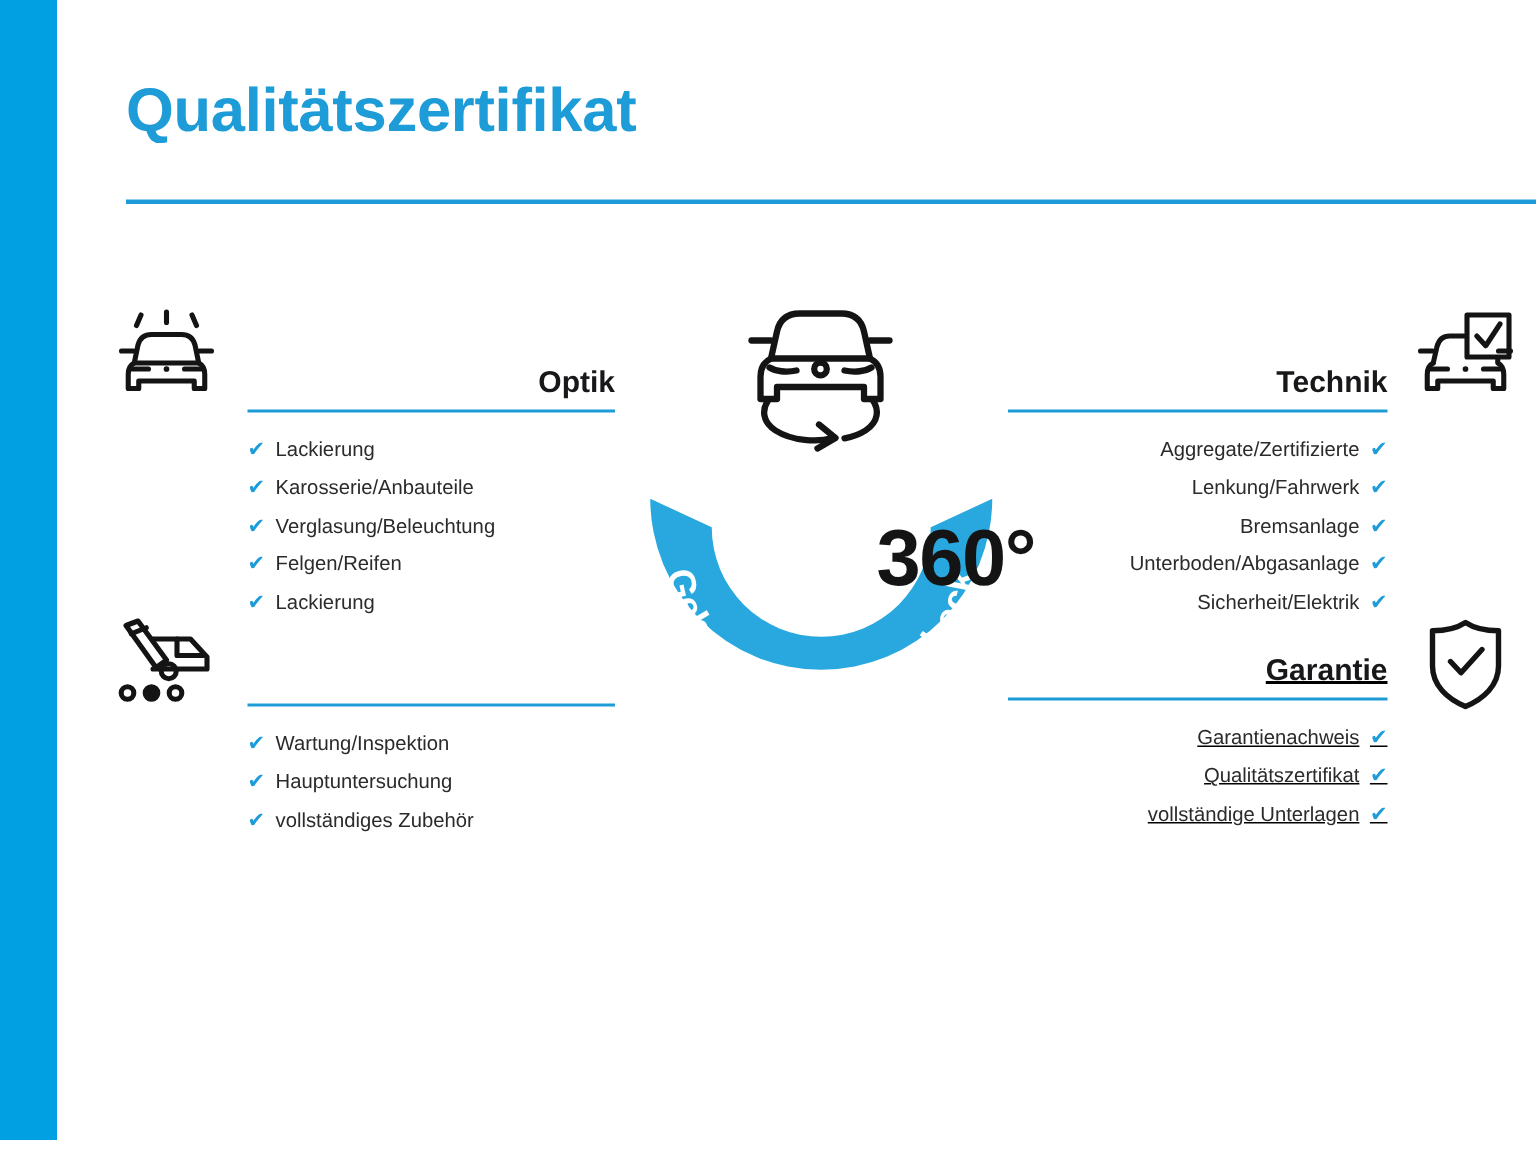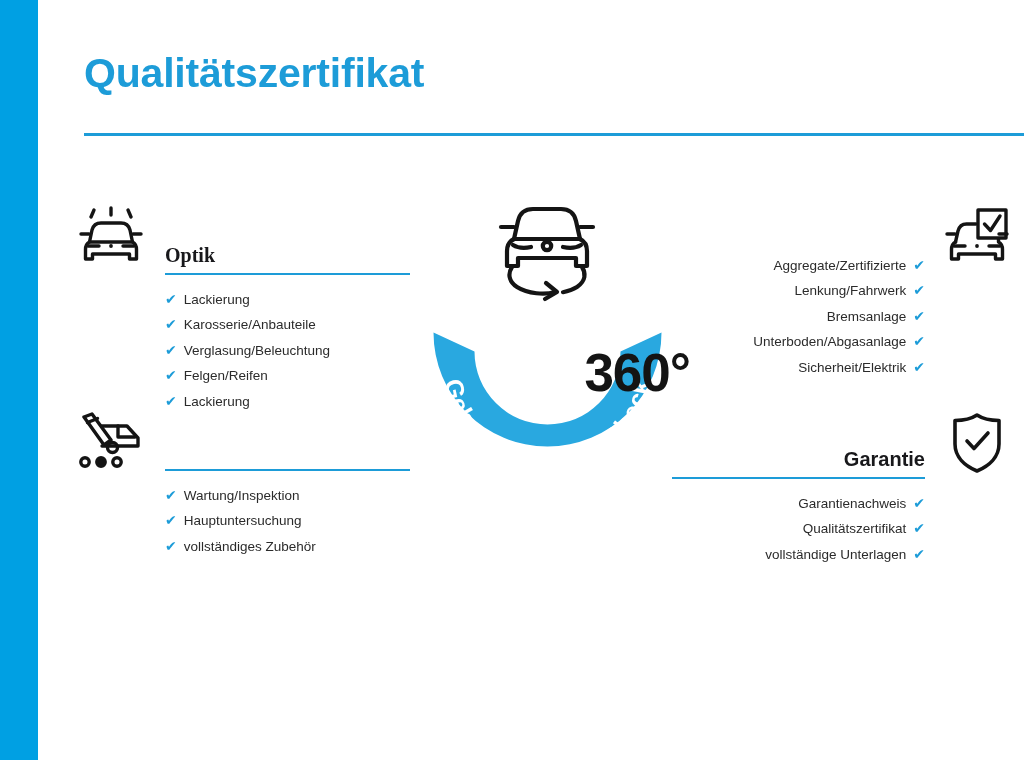--- a/index.html
+++ b/index.html
@@ -84,33 +84,33 @@
     display: flex;
     align-items: baseline;
   }
   .check {
     color: #1D9CD8;
     font-size: 14px;
     font-weight: bold;
     display: inline-block;
   }
   
-  .col-left .sec-title { text-align: left; font-family: Liberation Serif, serif; }
+  .col-left .sec-title { text-align: right; }
   .col-left .sec-list li { justify-content: flex-start; }
   .col-left .check { margin-right: 7px; }
   
   .col-right .sec-title { text-align: right; }
   .col-right .sec-list li { justify-content: flex-end; }
   .col-right .check { margin-left: 7px; }
 
   
   #sec-optik    { left: 165px; top: 241px; width: 245px; }
   #sec-wartung  { left: 165px; top: 437px; width: 245px; }
   #sec-technik  { left: 672px; top: 241px; width: 253px; }
-  #sec-garantie { left: 672px; top: 445px; width: 253px; }
+  #sec-garantie { left: 672px; top: 433px; width: 253px; text-decoration: underline; }
 
   
   .icon-box {
     position: absolute;
   }
   #icon-optik    { left: 78px;  top: 206px; }
   #icon-wartung  { left: 78px;  top: 412px; }
   #icon-technik  { left: 945px; top: 206px; }
   #icon-garantie { left: 950px; top: 412px; }
 
@@ -299,20 +299,24 @@
           <span>Hauptuntersuchung</span>
         </li>
       <li>
           <span class="check">✔</span>
           <span>vollständiges Zubehör</span>
         </li>
     </ul>
   </div>
 
   <div class="section col-right" id="sec-technik">
+    <div class="sec-head">
+      <div class="sec-title">Technik</div>
+      <div class="sec-rule"></div>
+    </div>
     <ul class="sec-list">
       <li>
           <span>Aggregate/Zertifizierte</span>
           <span class="check">✔</span>
         </li>
       <li>
           <span>Lenkung/Fahrwerk</span>
           <span class="check">✔</span>
         </li>
       <li>

